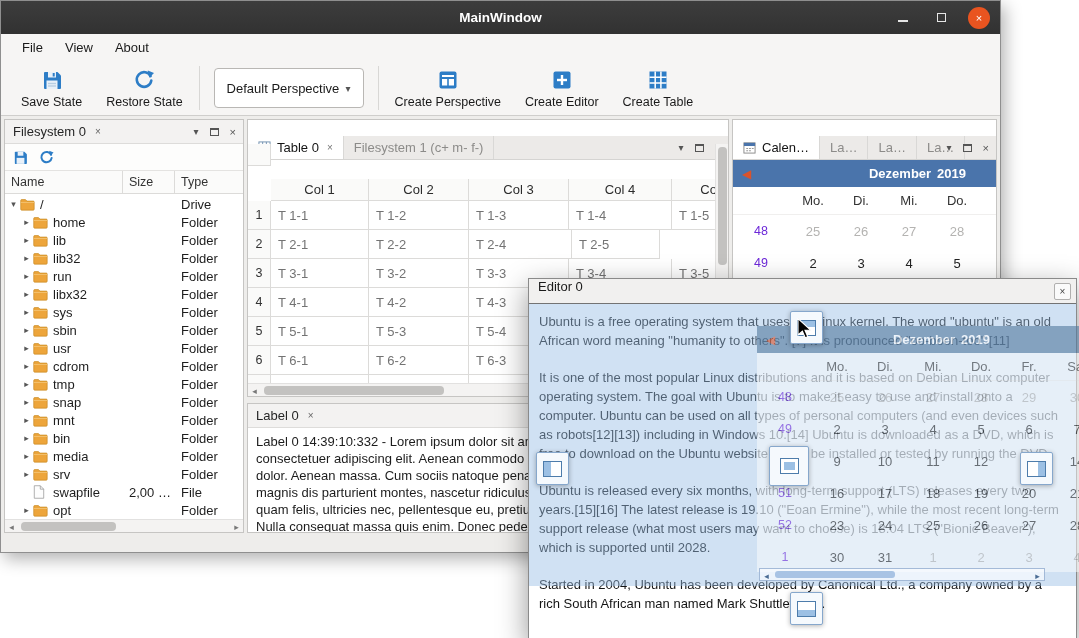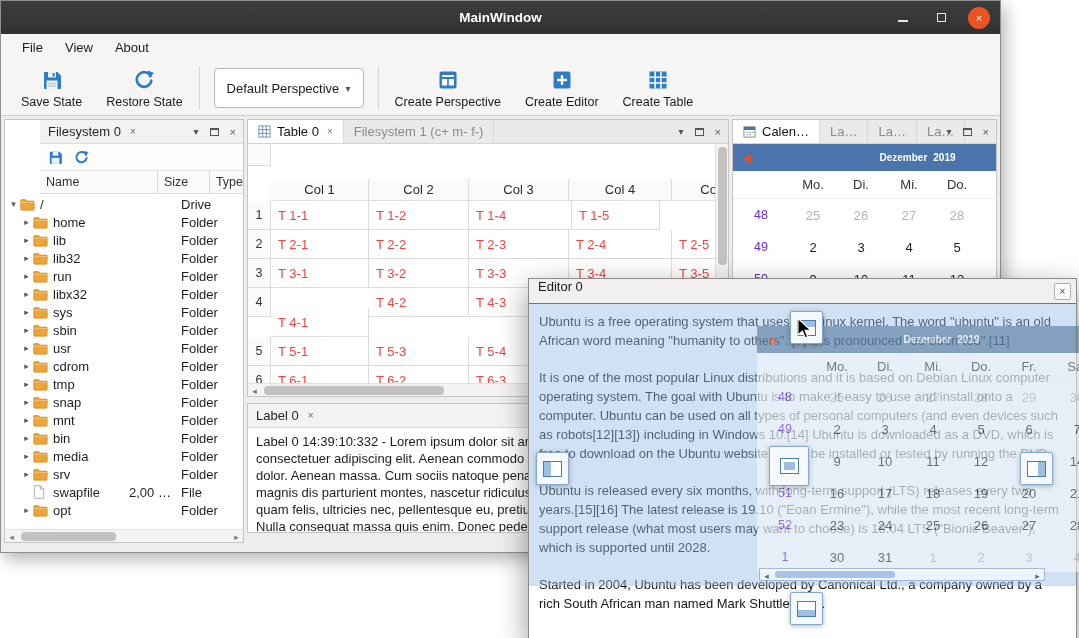--- a/index.html
+++ b/index.html
@@ -23,33 +23,33 @@
   .toolbar { position:absolute; top:60px; left:0; right:0; height:55px; background:#f6f5f4; border-bottom:1px solid #cfcecc; display:flex; align-items:center; padding:0 8px; }
   .tool-btn { display:flex; flex-direction:column; align-items:center; justify-content:center; padding:2px 12px; gap:2px; font-size:12.5px; color:#1a1a1a; }
   .tool-icon { height:26px; display:flex; align-items:center; }
   .tool-sep { width:1px; height:44px; background:#d8d7d5; margin:0 4px; }
   .combo { height:40px; background:#fff; border:1px solid #b9b7b4; border-radius:4px; display:flex; align-items:center; justify-content:space-between; padding:0 12px; width:150px; font-size:13px; color:#1a1a1a; margin:0 10px; }
   .combo-arrow { color:#555; font-size:10px; }
 
   
   .dock-area { position:absolute; top:115px; left:0; right:0; bottom:0; background:#eeedeb; }
   .dock { position:absolute; background:#fff; border:1px solid #c6c5c3; overflow:hidden; }
-  #left-dock { left:3px; top:3px; width:240px; bottom:9px;padding-left:35px; }
+  #left-dock { left:3px; top:3px; width:240px; bottom:19px; }
   #center-dock { left:246px; top:3px; width:482px; height:278px; }
   #label-dock { left:246px; top:287px; width:482px; bottom:19px; }
   #right-dock { left:731px; top:3px; right:3px; bottom:3px; }
 
   .dock-titlebar { height:24px; background:#f3f2f1; border-bottom:1px solid #dddcda; display:flex; align-items:center; padding:0 8px; font-size:13px; color:#262626; position:relative; }
   .dock-title-close { margin-left:9px; font-size:10px; color:#666; }
   .dock-controls { position:absolute; right:7px; top:0; height:100%; display:flex; align-items:center; gap:11px; color:#555; }
   .dc-menu { font-size:10px; }
   .dc-float { width:9px; height:8px; border:1px solid #555; border-top-width:2.5px; }
   .dc-close { font-size:11px; }
 
-  .tabbar { height:24px; background:#eceae8; border-bottom:1px solid #d5d4d2; display:flex; align-items:stretch; position:relative; }
+  .tabbar { height:24px; background:#eceae8; border-bottom:1px solid #d5d4d2; display:flex; align-items:stretch; position:relative;margin-top:16px; }
   .dock-tab { display:flex; align-items:center; gap:6px; padding:0 10px; font-size:13px; color:#8c8b89; border-right:1px solid #d9d8d6; white-space:nowrap; }
   .dock-tab.active { background:#fff; color:#141414; }
   .tab-close { font-size:10px; color:#777; margin-left:2px; }
   .tab-icon { display:flex; }
 
   
   .fs-toolbar { height:26px; display:flex; align-items:center; gap:9px; padding:0 7px; background:#fdfdfc; }
   .fs-header { display:flex; height:24px; border-top:1px solid #e4e3e1; border-bottom:1px solid #dcdbd9; background:#fbfbfa; font-size:12.5px; color:#333; align-items:center; }
   .fs-hcell { padding-left:6px; height:100%; display:flex; align-items:center; border-right:1px solid #dcdbd9; }
   .fs-hcell-0 { width:118px; }
@@ -66,37 +66,37 @@
   .fs-cell.type { flex:1; padding-left:6px; }
 
   .hscroll { position:absolute; left:0; right:0; bottom:0; height:13px; background:#f4f3f2; border-top:1px solid #e2e1e0; }
   .hscroll .thumb { position:absolute; top:2px; height:9px; background:#c3c2c0; border-radius:4px; }
   .scroll-arrow { position:absolute; top:0; width:13px; height:13px; font-size:9px; color:#777; display:flex; align-items:center; justify-content:center; }
   .scroll-arrow.left { left:0; } .scroll-arrow.right { right:0; }
 
   
   #table-wrap { position:absolute; top:24px; left:0; right:13px; bottom:13px; overflow:hidden; }
   .t-row { display:flex; }
-  .t-cell { height:29px; border-right:1px solid #dcdbd9; border-bottom:1px solid #dcdbd9; display:flex; align-items:center; padding-left:7px; font-size:13px; color:#ef4444; background:#fff; flex:none; overflow:hidden; }
+  .t-cell { height:29px; border-right:1px solid #dcdbd9; border-bottom:1px solid #dcdbd9; display:flex; align-items:center; padding-left:7px; font-size:13px; color:#737373; background:#fff; flex:none; overflow:hidden; }
   .t-row.head .t-cell { height:22px; }
   .t-rowhead { width:23px; justify-content:center; padding:0; background:#fafaf9; color:#333; font-size:12.5px; }
   .t-colhead { background:#fafaf9; justify-content:center; padding:0; color:#2b2b2b;margin-top:35px; }
   #table-vscroll { position:absolute; top:24px; right:0; bottom:13px; width:13px; background:#f4f3f2; border-left:1px solid #e2e1e0; }
   #table-vscroll .thumb { position:absolute; top:3px; left:2px; width:9px; height:118px; background:#c3c2c0; border-radius:4px; }
   #table-hscroll .thumb { left:16px; width:180px; }
   #fs-hscroll .thumb { left:16px; width:95px; }
 
   
   #label-lines { position:absolute; left:0; right:0; top:24px; bottom:0; padding:5px 8px; overflow:hidden; }
   .label-line { font-size:13px; line-height:17px; color:#1c1c1c; white-space:nowrap; overflow:hidden; }
 
   
   .cal-nav { height:27px; background:#4a74ab; position:relative; width:392px; flex:none; }
   .cal-prev { position:absolute; left:9px; top:0; height:27px; display:flex; align-items:center; color:#d9532c; font-size:12px; }
-  .cal-title { position:absolute; left:0; width:330px; top:0; height:27px; display:flex; align-items:center; justify-content:center; gap:6px; color:#fff; font-weight:bold; font-size:10px;padding-left:39px; }
+  .cal-title { position:absolute; left:0; width:330px; top:0; height:27px; display:flex; align-items:center; justify-content:center; gap:6px; color:#fff; font-weight:bold; font-size:13px;padding-left:39px; }
   .cal-grid { width:392px; background:#fff; }
   .cal-row { display:flex; height:32px; }
   .cal-row.cal-dayhead { height:28px; border-bottom:1px solid #f0efee; }
   .cal-week { width:56px; display:flex; align-items:center; justify-content:center; font-size:12.5px; color:#6d28d9; flex:none; }
   .cal-day-name { width:48px; display:flex; align-items:center; justify-content:center; font-size:13px; color:#333; flex:none; }
   .cal-day { width:48px; display:flex; align-items:center; justify-content:center; font-size:13px; color:#222; flex:none; }
   .cal-day.muted { color:#b4b3b1; }
 
   
   #editor-window { position:absolute; left:528px; top:278px; width:549px; height:362px; background:#fff; border:1px solid #8a8a8a; box-shadow:0 10px 28px rgba(0,0,0,.42); z-index:50; }
@@ -544,42 +544,42 @@
                 <div class="t-cell t-colhead" style="width: 98px;">Col 1</div>
                 <div class="t-cell t-colhead" style="width: 100px;">Col 2</div>
                 <div class="t-cell t-colhead" style="width: 100px;">Col 3</div>
                 <div class="t-cell t-colhead" style="width: 103px;">Col 4</div>
                 <div class="t-cell t-colhead" style="width: 88px;">Col 5</div>
               </div>
               <div class="t-row">
                 <div class="t-cell t-rowhead">1</div>
                 <div class="t-cell" style="width: 98px;">T 1-1</div>
                 <div class="t-cell" style="width: 100px;">T 1-2</div>
+                <div class="t-cell" style="width: 100px;">T 1-3</div>
                 <div class="t-cell" style="width: 103px;">T 1-4</div>
                 <div class="t-cell" style="width: 88px;">T 1-5</div>
               </div>
               <div class="t-row">
                 <div class="t-cell t-rowhead">2</div>
                 <div class="t-cell" style="width: 98px;">T 2-1</div>
                 <div class="t-cell" style="width: 100px;">T 2-2</div>
-                <div class="t-cell" style="width: 100px;">T 2-3</div>
                 <div class="t-cell" style="width: 103px;">T 2-4</div>
                 <div class="t-cell" style="width: 88px;">T 2-5</div>
               </div>
               <div class="t-row">
                 <div class="t-cell t-rowhead">3</div>
                 <div class="t-cell" style="width: 98px;">T 3-1</div>
                 <div class="t-cell" style="width: 100px;">T 3-2</div>
                 <div class="t-cell" style="width: 100px;">T 3-3</div>
                 <div class="t-cell" style="width: 103px;">T 3-4</div>
                 <div class="t-cell" style="width: 88px;">T 3-5</div>
               </div>
               <div class="t-row">
                 <div class="t-cell t-rowhead">4</div>
-                <div class="t-cell" style="width: 98px; margin-top: 20px;">T 4-1</div>
+                <div class="t-cell" style="width: 98px;">T 4-1</div>
                 <div class="t-cell" style="width: 100px;">T 4-2</div>
                 <div class="t-cell" style="width: 100px;">T 4-3</div>
                 <div class="t-cell" style="width: 103px;">T 4-4</div>
                 <div class="t-cell" style="width: 88px;">T 4-5</div>
               </div>
               <div class="t-row">
                 <div class="t-cell t-rowhead">5</div>
                 <div class="t-cell" style="width: 98px;">T 5-1</div>
                 <div class="t-cell" style="width: 100px;">T 5-3</div>
                 <div class="t-cell" style="width: 103px;">T 5-4</div>

